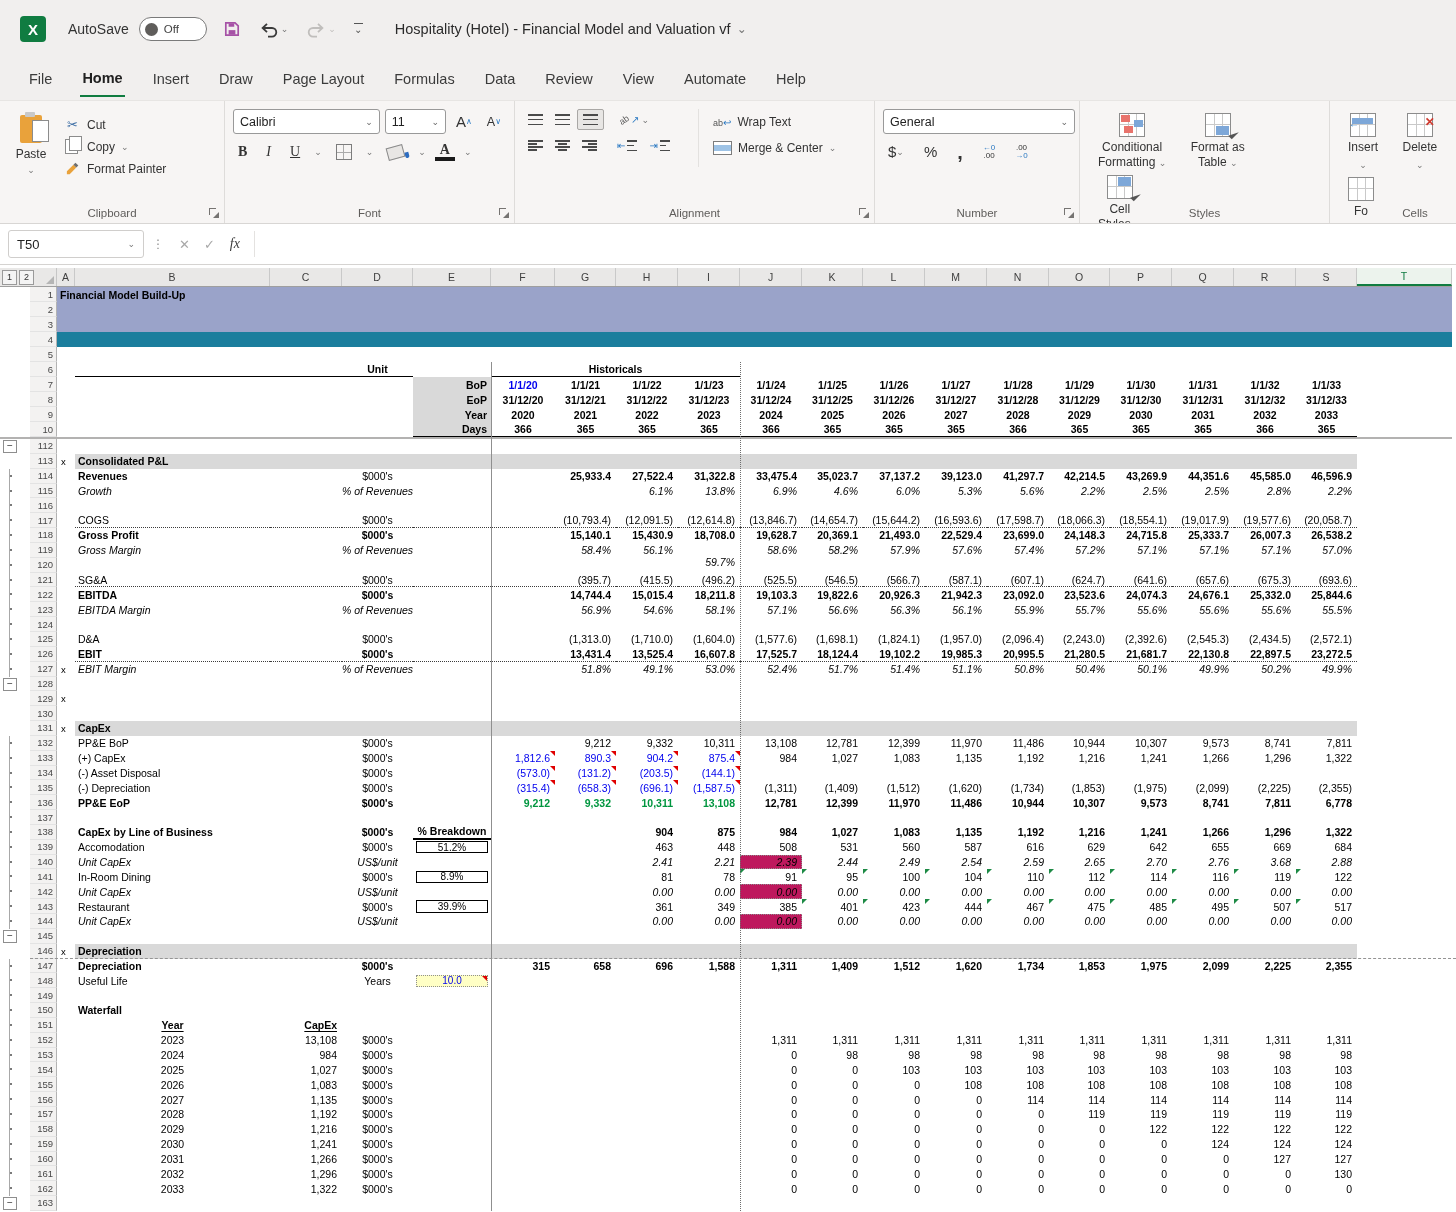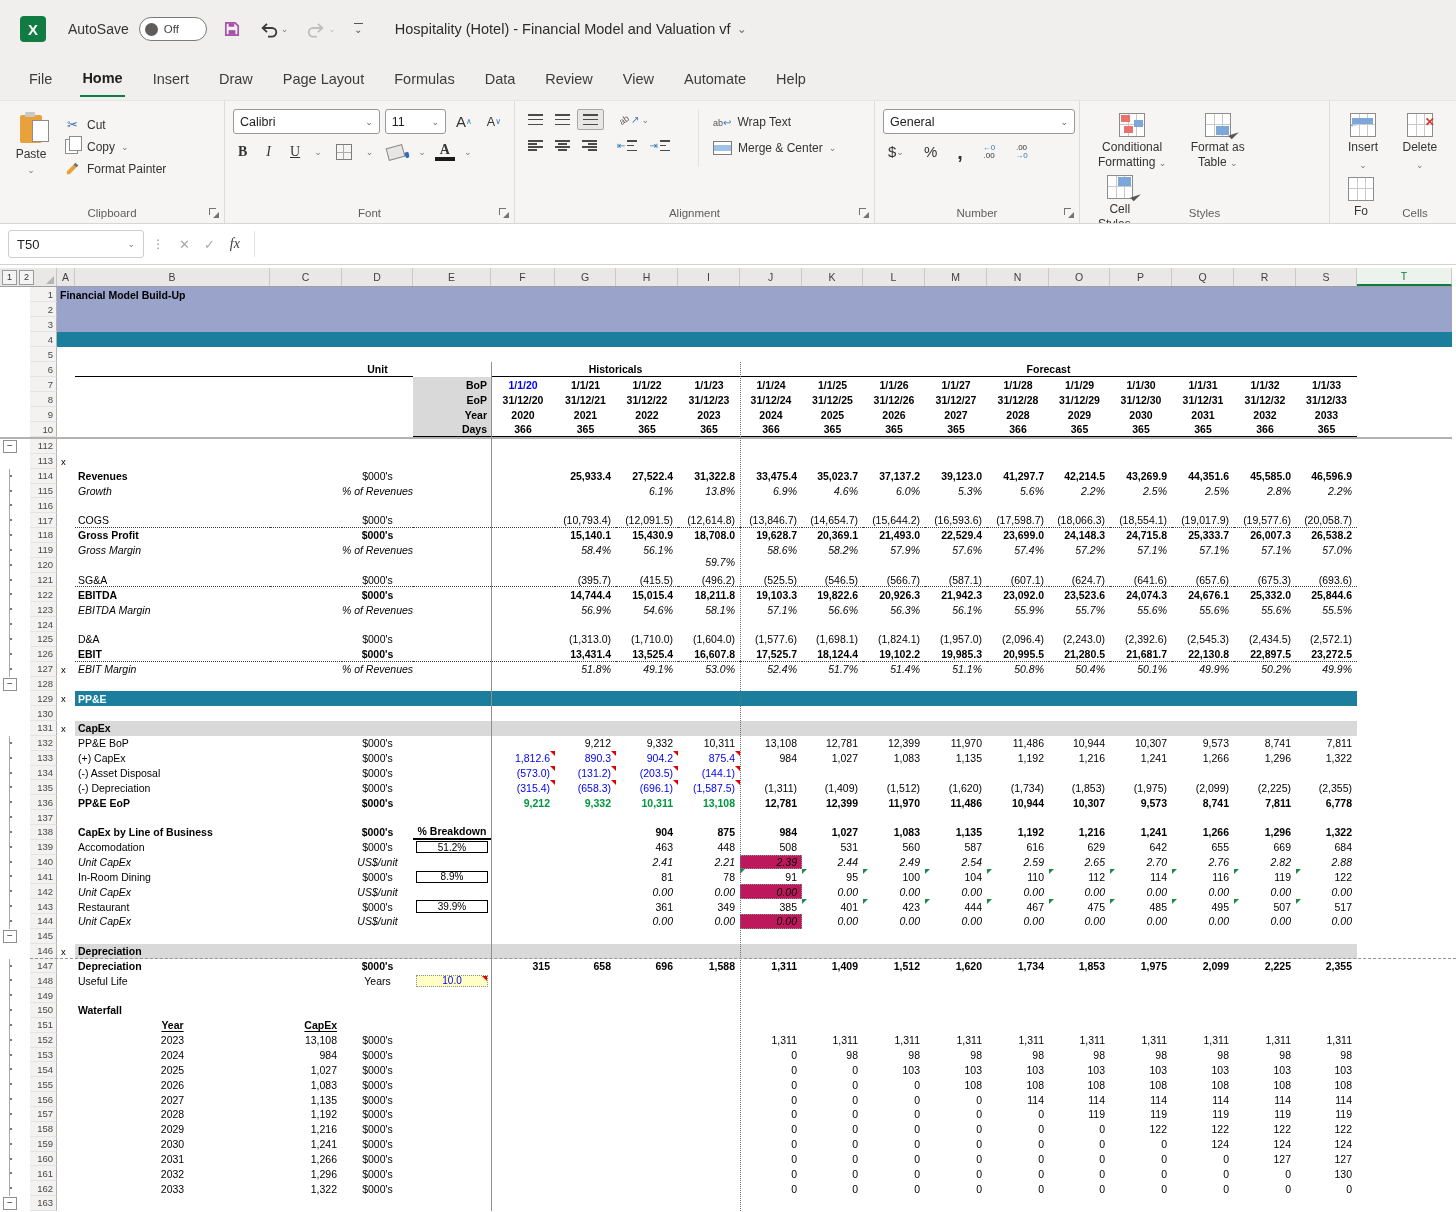--- a/index.html
+++ b/index.html
@@ -539,21 +539,20 @@
     </div>
     <div class="grow r15">
       <div class="gut"></div>
       <div class="rh">6</div>
       <div class="cell" style="width: 18px;"></div>
       <div class="cell ub" style="width: 195px;"></div>
       <div class="cell ub" style="width: 72px;"></div>
       <div class="cell ub b ctr" style="width: 71px;">Unit</div>
       <div class="cell" style="width: 78px;"></div>
       <div class="cell thb" style="width: 249px;">Historicals</div>
-      <div class="cell thb" style="width: 617px;">Forecast</div>
       <div class="cell" style="width: 95px;"></div>
     </div>
     <div class="grow r15">
       <div class="gut"></div>
       <div class="rh">7</div>
       <div class="cell" style="width: 18px;"></div>
       <div class="cell" style="width: 195px;"></div>
       <div class="cell" style="width: 72px;"></div>
       <div class="cell" style="width: 71px;"></div>
       <div class="cell egray" style="width: 78px;">BoP</div>
@@ -669,20 +668,21 @@
       <div class="cell num  " style="width: 62px;"></div>
       <div class="cell num  " style="width: 62px;"></div>
       <div class="cell num  " style="width: 62px;"></div>
       <div class="cell num  " style="width: 61px;"></div>
       <div class="cell" style="width: 95px;"></div>
     </div>
     <div class="grow rb">
       <div class="gut"></div>
       <div class="rh">113</div>
       <div class="cell xa" style="width: 18px;">x</div>
+      <div class="cell band-gray b" style="width: 1282px;">Consolidated P&amp;L</div>
       <div class="cell" style="width: 95px;"></div>
     </div>
     <div class="grow rb">
       <div class="gut">
         <div class="dot"></div>
       </div>
       <div class="rh">114</div>
       <div class="cell xa" style="width: 18px;"></div>
       <div class="cell b" style="width: 195px;">Revenues</div>
       <div class="cell num " style="width: 72px;"></div>
@@ -1065,21 +1065,20 @@
       <div class="cell num  " style="width: 62px;"></div>
       <div class="cell num  " style="width: 62px;"></div>
       <div class="cell num  " style="width: 62px;"></div>
       <div class="cell num  " style="width: 61px;"></div>
       <div class="cell" style="width: 95px;"></div>
     </div>
     <div class="grow rb">
       <div class="gut"></div>
       <div class="rh">129</div>
       <div class="cell xa" style="width: 18px;">x</div>
-      <div class="cell band-teal b" style="width: 1282px;">PP&amp;E</div>
       <div class="cell" style="width: 95px;"></div>
     </div>
     <div class="grow rb">
       <div class="gut"></div>
       <div class="rh">130</div>
       <div class="cell xa" style="width: 18px;"></div>
       <div class="cell " style="width: 195px;"></div>
       <div class="cell num " style="width: 72px;"></div>
       <div class="cell ctr " style="width: 71px;"></div>
       <div class="cell" style="width: 78px;"></div>
@@ -1331,21 +1330,21 @@
       <div class="cell num i " style="width: 62px; text-align: center;">2.41</div>
       <div class="cell num i " style="width: 62px;">2.21</div>
       <div class="cell num i yel" style="width: 62px;">2.39</div>
       <div class="cell num i " style="width: 61px;">2.44</div>
       <div class="cell num i " style="width: 62px;">2.49</div>
       <div class="cell num i " style="width: 62px;">2.54</div>
       <div class="cell num i " style="width: 62px;">2.59</div>
       <div class="cell num i " style="width: 61px;">2.65</div>
       <div class="cell num i " style="width: 62px;">2.70</div>
       <div class="cell num i " style="width: 62px;">2.76</div>
-      <div class="cell num i " style="width: 62px;">2.82</div>
+      <div class="cell num i " style="width: 62px;">3.68</div>
       <div class="cell num i " style="width: 61px;">2.88</div>
       <div class="cell" style="width: 95px;"></div>
     </div>
     <div class="grow rb">
       <div class="gut">
         <div class="dot"></div>
       </div>
       <div class="rh">141</div>
       <div class="cell xa" style="width: 18px;"></div>
       <div class="cell " style="width: 195px;">In-Room Dining</div>

